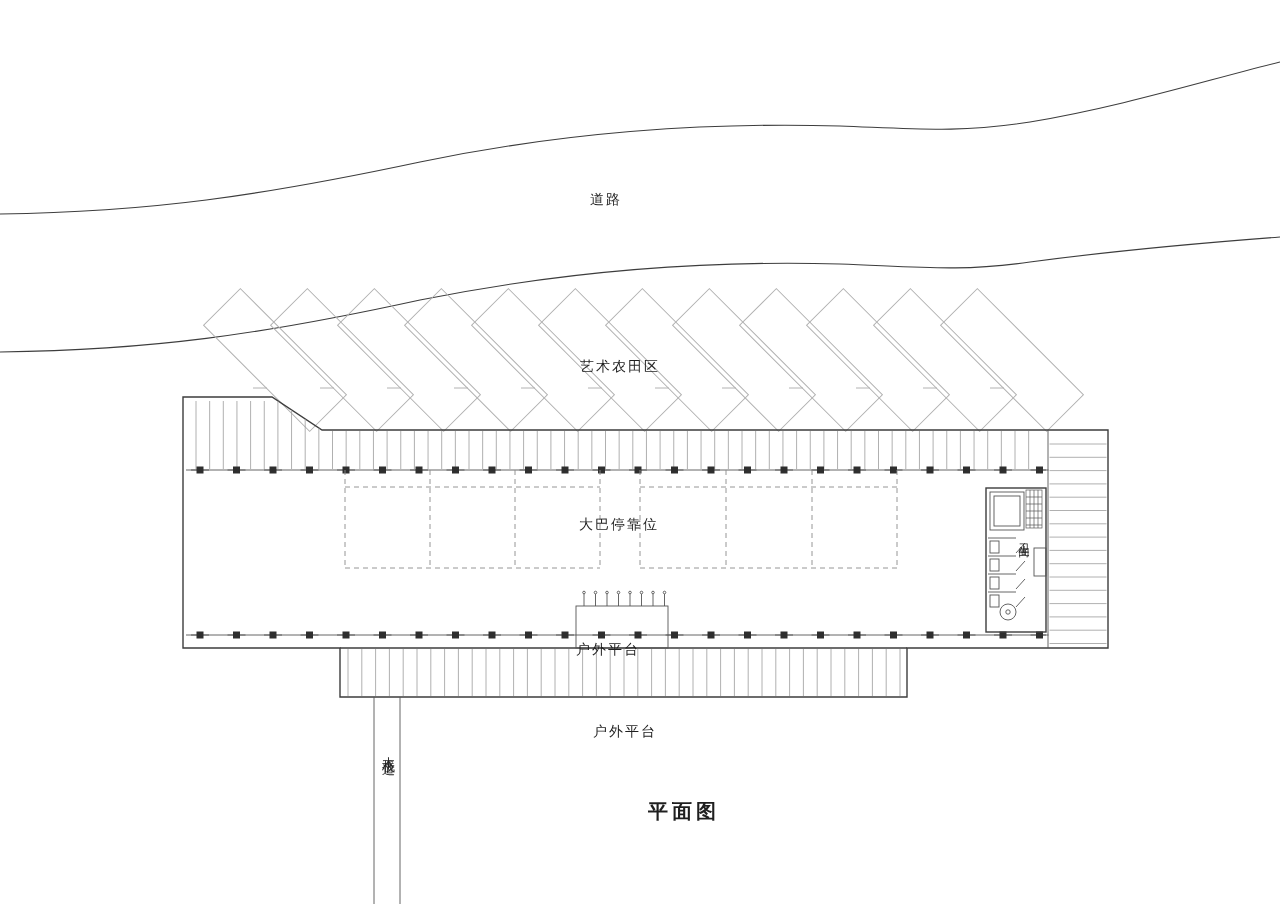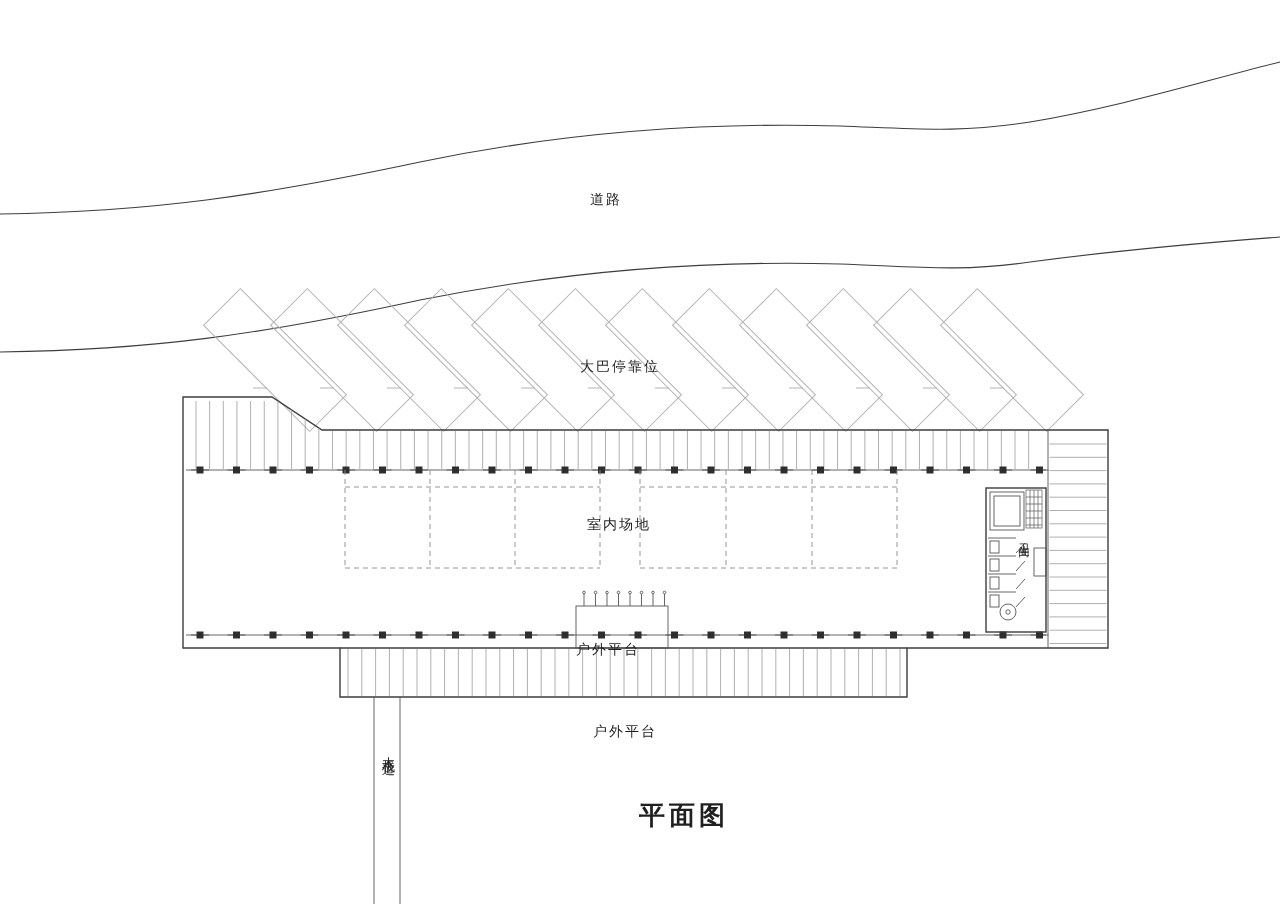--- a/index.html
+++ b/index.html
@@ -37,21 +37,21 @@
   .label.vertical{
     transform:none;
     writing-mode:vertical-rl;
     letter-spacing:3px;
   }
   .label.small{font-size:11px;letter-spacing:2px;}
   #plan-title{
     position:absolute;
     left:684px;top:798px;
     transform:translateX(-50%);
-    font-size:26px;
+    font-size:20px;
     font-weight:bold;
     letter-spacing:4px;
     color:var(--text);
   }
 </style>
 </head>
 <body>
 
 <div id="plan">
 
@@ -393,20 +393,20 @@
         </g>
     </g>
 
     <g>
       <line class="thin" x1="374" y1="697" x2="374" y2="904"></line>
       <line class="thin" x1="400" y1="697" x2="400" y2="904"></line>
     </g>
   </svg>
 
   <div class="label" style="left:606px;top:191px">道路</div>
-  <div class="label" style="left:620px;top:358px">大巴停靠位</div>
-  <div class="label" style="left:619px;top:516px">室内场地</div>
+  <div class="label" style="left:620px;top:358px">艺术农田区</div>
+  <div class="label" style="left:619px;top:516px">大巴停靠位</div>
   <div class="label vertical small" style="left:1016px;top:534px">卫生间</div>
   <div class="label" style="left:608px;top:641px">户外平台</div>
   <div class="label" style="left:625px;top:723px">户外平台</div>
   <div class="label vertical" style="left:379px;top:746px;font-size:13px">木栈道</div>
   <div id="plan-title">平面图</div>
 </div>
 
 </body></html>

